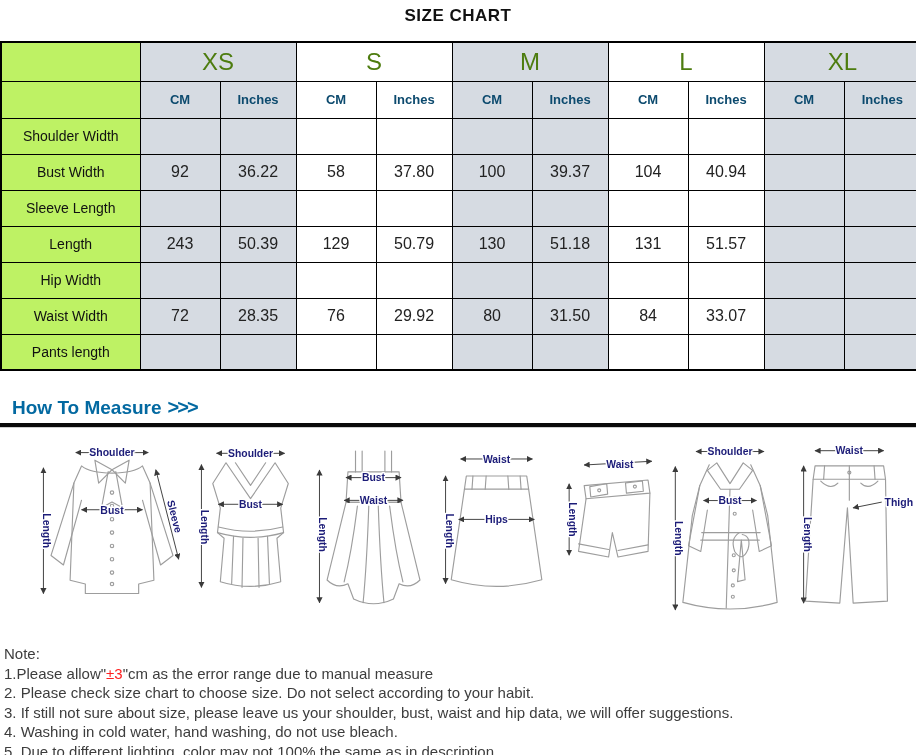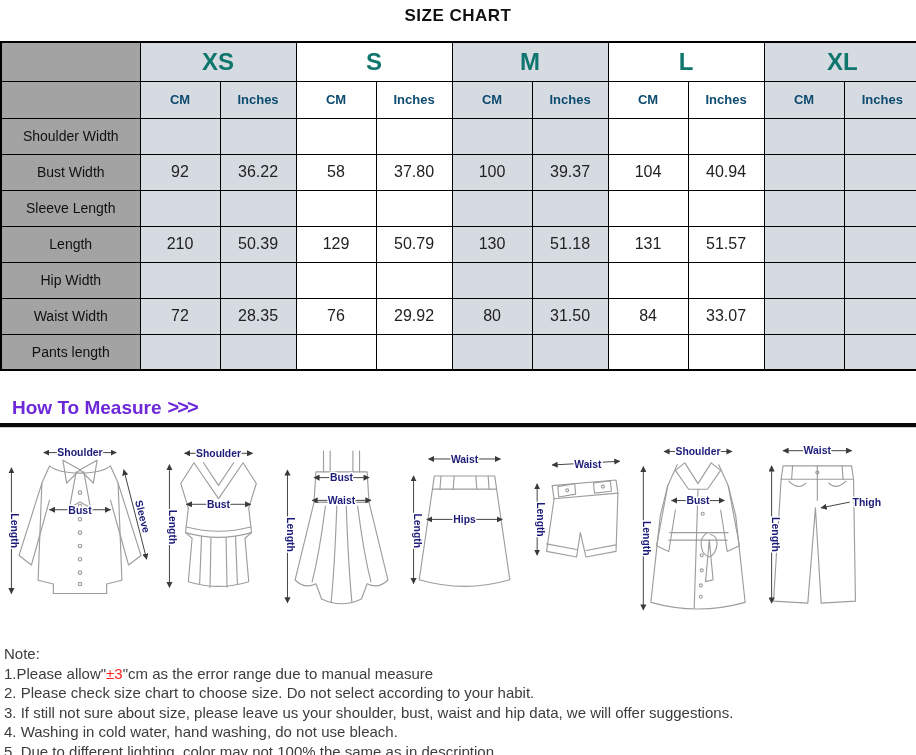--- a/index.html
+++ b/index.html
@@ -8,34 +8,34 @@
 
   
   .title{margin:6px 0 15px 0;text-align:center;font-size:17px;font-weight:bold;letter-spacing:.5px;color:#111;}
 
   
   table.size-table{width:916px;border-collapse:collapse;table-layout:fixed;border:2px solid #000;}
   table.size-table th, table.size-table td{border:1px solid #000;text-align:center;vertical-align:middle;padding:0;overflow:hidden;white-space:nowrap;}
   tr.r-size{height:39px;}
   tr.r-unit{height:37px;}
   tbody tr{height:36px;}
-  th.size{font-size:24px;font-weight:bold;color:#0f766e;}
+  th.size{font-size:24px;font-weight:normal;color:#4d7c0f;}
   th.unit{font-size:13px;font-weight:bold;color:#0c4a6e;}
-  td.rowlabel{font-size:14px;color:#111;background:#a3a3a3;font-weight:normal;}
+  td.rowlabel{font-size:14px;color:#111;background:#bef264;font-weight:normal;}
   td.cell{font-size:16px;color:#222;}
   .shaded{background:#d6dbe2;}
 
   
-  .measure-head{margin:25px 0 0 12px;font-size:19px;font-weight:bold;color:#6d28d9;}
+  .measure-head{margin:25px 0 0 12px;font-size:19px;font-weight:bold;color:#0369a1;}
   .measure-head .arrows{margin-left:6px;letter-spacing:-2px;font-size:20px;}
   .black-rule{margin-top:4px;height:4px;background:#0a0a0a;width:916px;}
   .black-rule-sub{height:1px;background:#cfcfcf;width:916px;}
 
   
-  .illus-row{margin-top:9px;width:916px;display:flex;justify-content:flex-start;align-items:flex-start;}
+  .illus-row{margin-top:9px;width:916px;display:flex;justify-content:flex-end;align-items:flex-start;}
   .g{fill:none;stroke:#9d9d9d;stroke-width:1.2;stroke-linejoin:round;stroke-linecap:round;}
   .m{stroke:#3a3a3a;stroke-width:1;fill:none;}
   .lb{font-family:"Liberation Sans",sans-serif;font-weight:bold;font-size:11px;fill:#1c1c78;text-anchor:middle;paint-order:stroke;stroke:#ffffff;stroke-width:3px;stroke-linejoin:round;}
   .lb-s{text-anchor:start;}
 
   
   .notes{margin:12px 6px 0 4px;font-size:15px;color:#3d3d3d;line-height:19.5px;}
   .notes .red{color:#fe2020;}
 </style>
 </head>
@@ -125,21 +125,21 @@
           <td class="cell"></td>
           <td class="cell shaded"></td>
           <td class="cell shaded"></td>
           <td class="cell"></td>
           <td class="cell"></td>
           <td class="cell shaded"></td>
           <td class="cell shaded"></td>
         </tr>
         <tr>
           <td class="rowlabel">Length</td>
-          <td class="cell shaded">210</td>
+          <td class="cell shaded">243</td>
           <td class="cell shaded">50.39</td>
           <td class="cell">129</td>
           <td class="cell">50.79</td>
           <td class="cell shaded">130</td>
           <td class="cell shaded">51.18</td>
           <td class="cell">131</td>
           <td class="cell">51.57</td>
           <td class="cell shaded"></td>
           <td class="cell shaded"></td>
         </tr>

